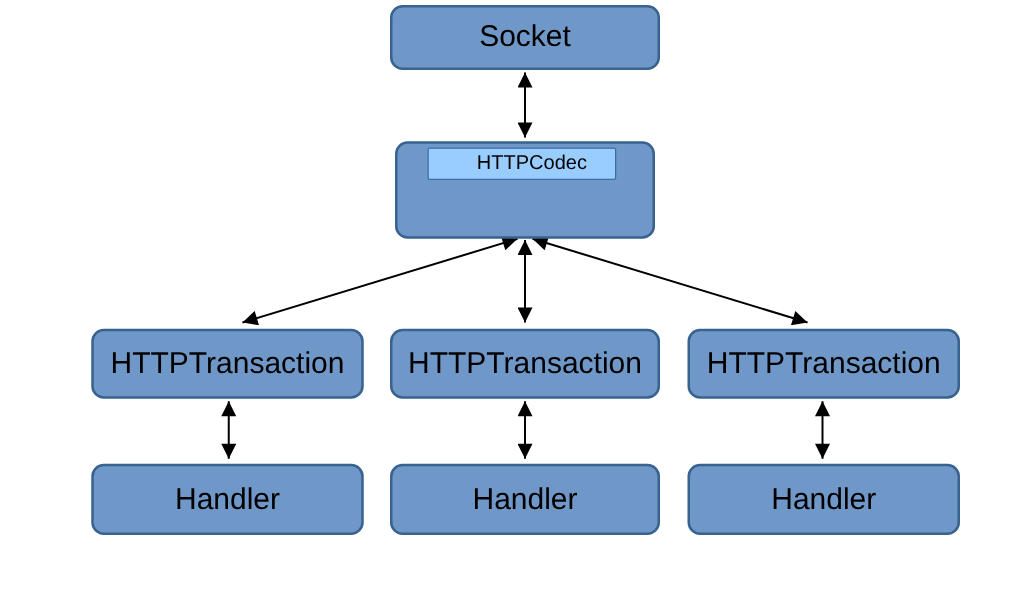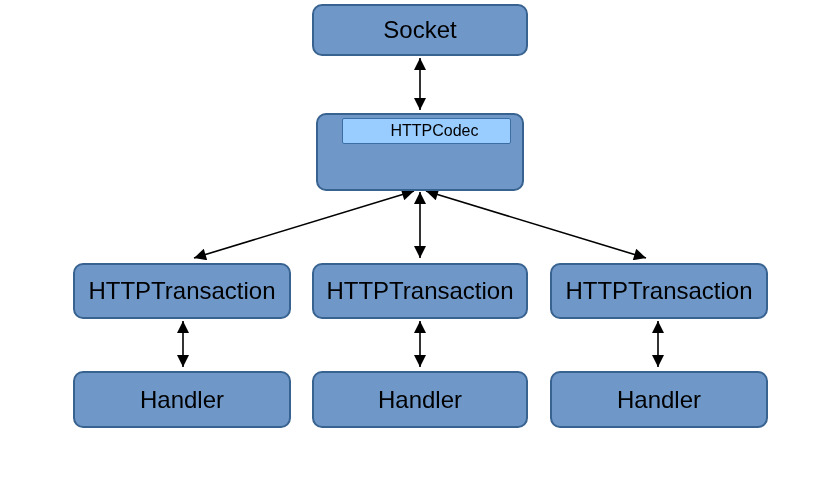--- a/index.html
+++ b/index.html
@@ -50,21 +50,21 @@
   .n-t1      { left:  73px; top: 263px; width: 218px; height: 56px; }
   .n-t2      { left: 312px; top: 263px; width: 216px; height: 56px; }
   .n-t3      { left: 550px; top: 263px; width: 218px; height: 56px; }
   .n-h1      { left:  73px; top: 371px; width: 218px; height: 57px; }
   .n-h2      { left: 312px; top: 371px; width: 216px; height: 57px; }
   .n-h3      { left: 550px; top: 371px; width: 218px; height: 57px; }
   .n-codec {
     position: absolute;
     left: 24px;
     top: 3px;
-    width: 169px;
+    width: 151px;
     height: 26px;
     box-sizing: border-box;
     background: var(--codec-fill, #99ccff);
     border: 1px solid var(--codec-border, #3c6ea5);
     border-radius: 2px;
     display: flex;
     align-items: center;
     justify-content: center;
     font-size: 16px;
     line-height: 1;

